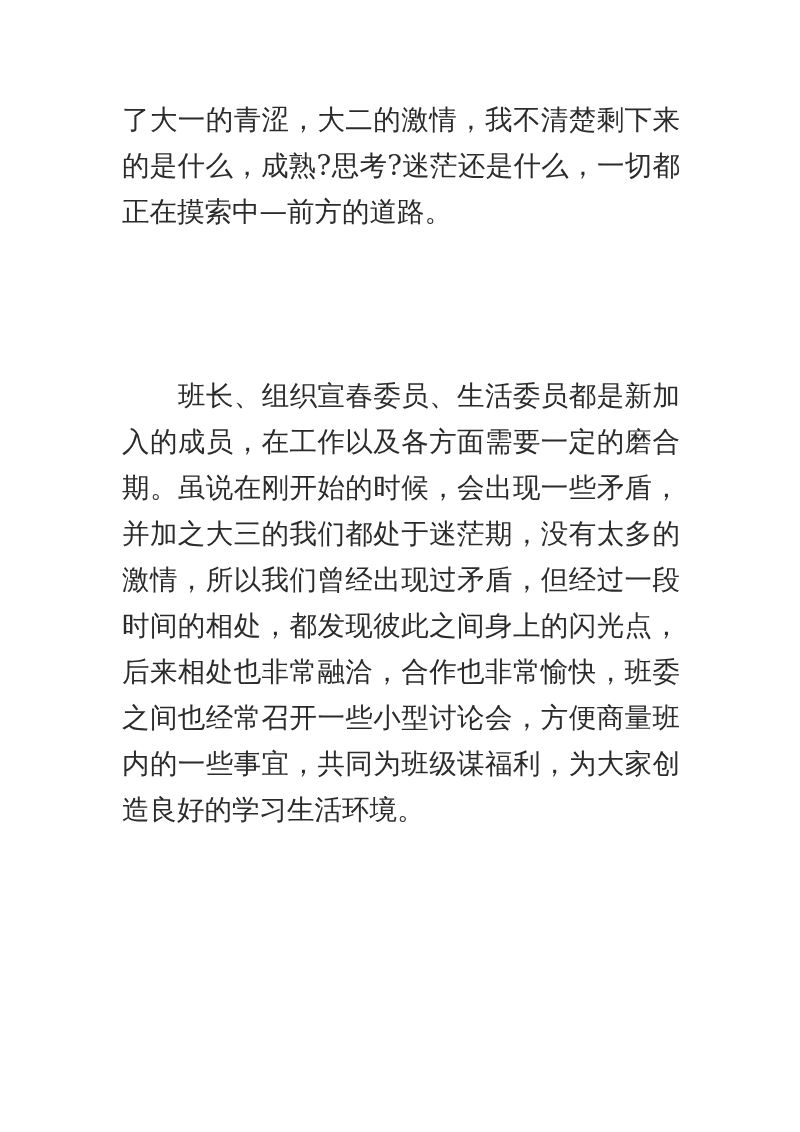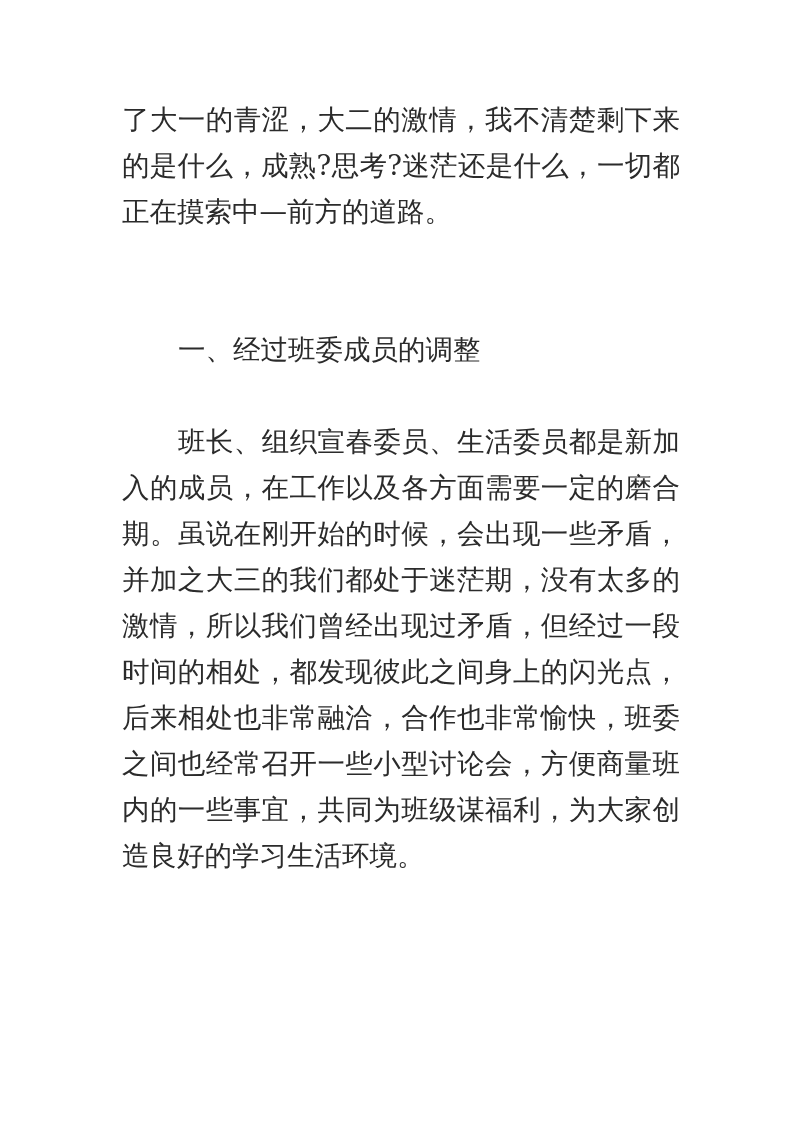--- a/index.html
+++ b/index.html
@@ -61,20 +61,19 @@
 <div class="page">
   <div class="doc-body">
 
     <p class="para">了大一的青涩，大二的激情，我不清楚剩下来的是什么，成熟?思考?迷茫还是什么，一切都正在摸索中—前方的道路。</p>
 
     <div class="gap"></div>
 
 
     <div class="gap"></div>
 
-    <h2 class="heading">一、经过班委成员的调整</h2>
 
     <div class="gap-sm"></div>
 
     <p class="para indent">班长、组织宣春委员、生活委员都是新加入的成员，在工作以及各方面需要一定的磨合期。虽说在刚开始的时候，会出现一些矛盾，并加之大三的我们都处于迷茫期，没有太多的激情，所以我们曾经出现过矛盾，但经过一段时间的相处，都发现彼此之间身上的闪光点，后来相处也非常融洽，合作也非常愉快，班委之间也经常召开一些小型讨论会，方便商量班内的一些事宜，共同为班级谋福利，为大家创造良好的学习生活环境。</p>
 
   </div>
 </div>
 
 </body></html>

